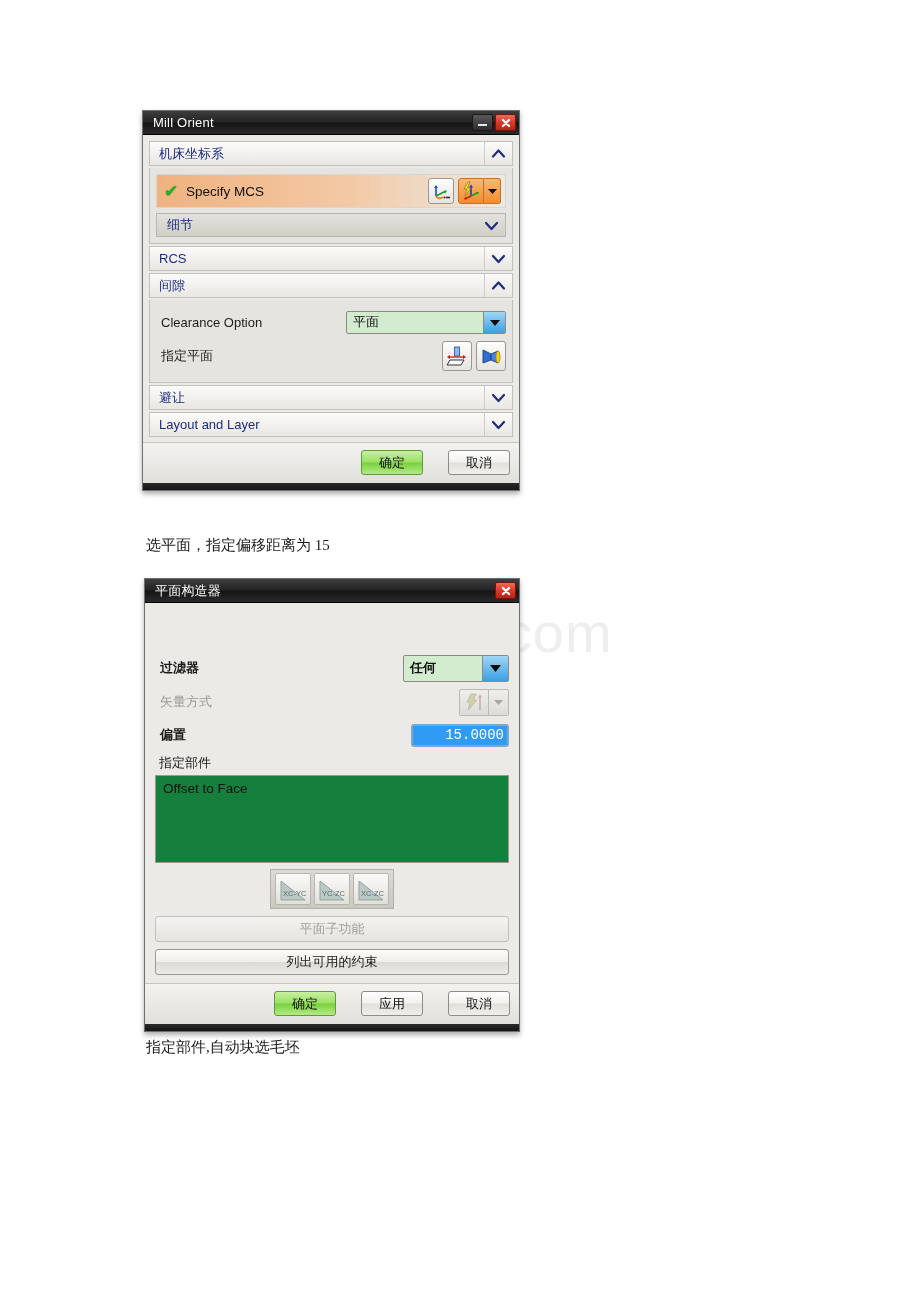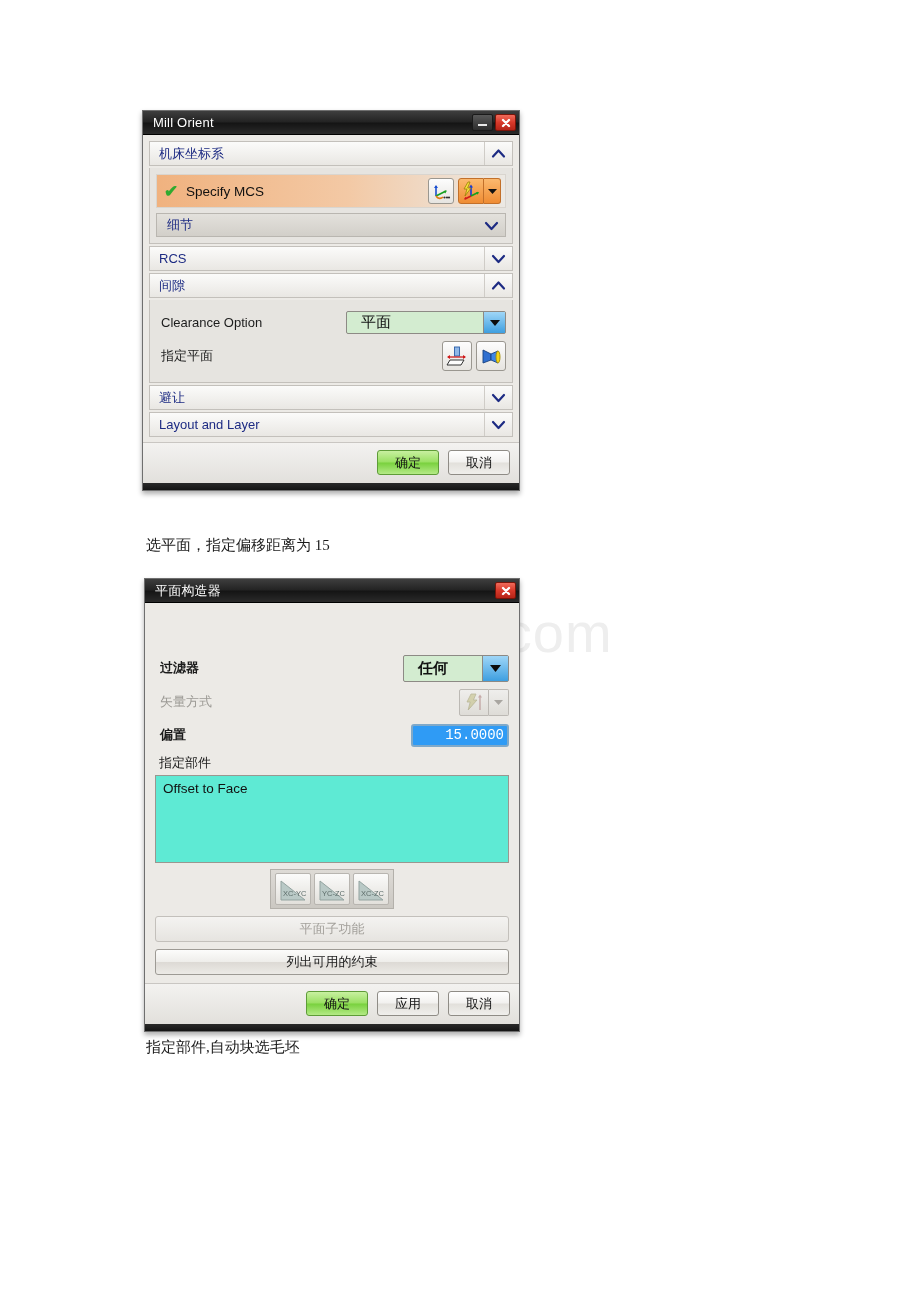--- a/index.html
+++ b/index.html
@@ -65,21 +65,21 @@
     border:1px solid #7a1409;
   }
   .winbtn.close svg{display:block;}
 
   .dlg-body{ padding:6px 6px 0 6px; }
   .dlg-foot{
     margin-top:5px;
     padding:7px 9px 8px 9px;
     border-top:1px solid #c9c6c2;
     background:linear-gradient(to bottom,#f3f2f0,#e2e0dc);
-    display:flex; justify-content:flex-end; gap:9px;
+    display:flex; justify-content:flex-end; gap:25px;
   }
   .dlg-bottomshadow{
     height:7px;
     background:linear-gradient(to bottom,#2a2a2a,#151515);
   }
 
   
   .grp{
     height:25px;
     background:linear-gradient(to bottom,#fbfbfa 0%,#e9e7e3 100%);
@@ -161,21 +161,21 @@
   .frow{ display:flex;align-items:center; height:32px; }
   .frow .flabel{ font-size:13px;color:#1c1c1c; flex:1; padding-left:5px;}
 
   .combo{
     width:160px;height:23px;
     display:flex;align-items:center;
     background:#d3ecd0;
     border:1px solid #8d8a85;
     border-radius:2px;
   }
-  .combo .v{ flex:1; font-size:15px;color:#111; padding-left:14px; white-space:nowrap;}
+  .combo .v{ flex:1; font-size:13px;color:#111; padding-left:6px; white-space:nowrap;}
   .combo .arw{
     width:22px;height:21px;
     background:linear-gradient(to bottom,#9fd6f7,#3e9fe0);
     border-left:1px solid #8d8a85;
     display:flex;align-items:center;justify-content:center;
   }
 
   
   .numfield{
     width:98px;height:23px;
@@ -204,21 +204,21 @@
     background:linear-gradient(to bottom,#efeeec,#dedcd7);
     border:1px solid #bcb9b4;border-left:none;
     border-radius:0 2px 2px 0;
     display:flex;align-items:center;justify-content:center;
   }
 
   
   .listlbl{ font-size:13px;color:#1c1c1c; padding:3px 0 3px 4px;}
   .listbox{
     height:88px;
-    background:#5eead4;
+    background:#15803d;
     border:1px solid #9a9790;
     padding:5px 7px;
     font-size:13.5px;color:#111;
   }
 
   
   .tritray{
     margin:6px auto 0 auto;
     width:124px;
     padding:3px;

